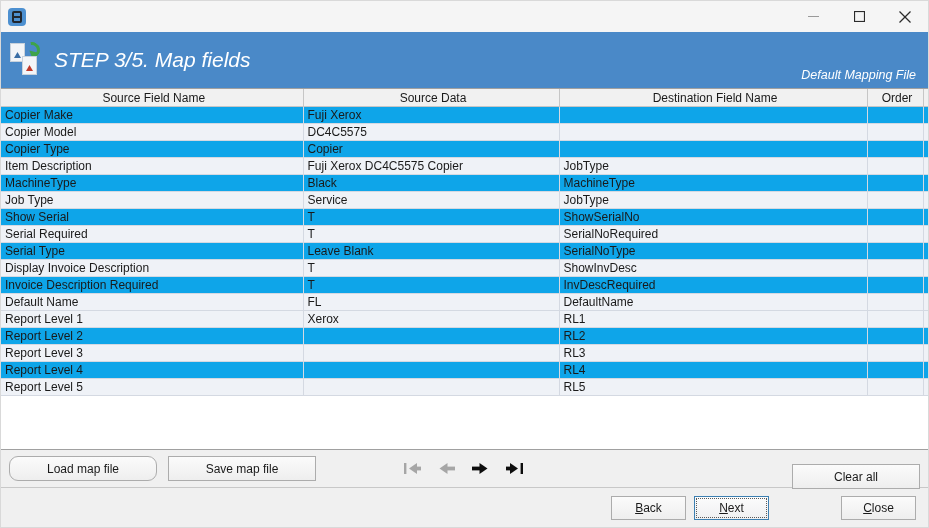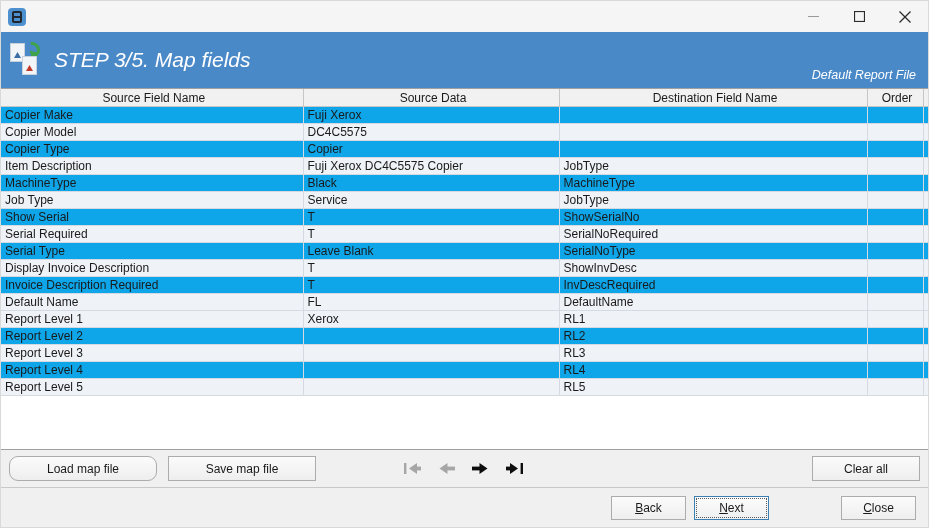--- a/index.html
+++ b/index.html
@@ -244,24 +244,24 @@
   }
   .nav-btn {
     width: 19px;
     height: 16px;
     display: flex;
     align-items: center;
     justify-content: center;
   }
   .nav-btn svg { display: block; }
   .btn-clear {
-    width: 108px;
+    width: 128px;
     position: absolute;
     right: 8px;
-    top: 6px;
+    top: 14px;
   }
 
   
   .bottom-bar {
     flex: 1 1 auto;
     background: #f0f0f0;
     display: flex;
     align-items: center;
     justify-content: flex-end;
     padding-right: 12px;
@@ -310,21 +310,21 @@
     </div>
   </div>
 
   <div class="step-header">
     <div class="step-icon">
       <div class="page-a"></div>
       <div class="arrow-round"></div>
       <div class="page-b"></div>
     </div>
     <div class="step-title">STEP 3/5. Map fields</div>
-    <div class="mapping-file">Default Report File</div>
+    <div class="mapping-file">Default Mapping File</div>
   </div>
 
   <div class="grid-wrap">
     <table class="grid">
       <colgroup>
         <col class="c1">
           <col class="c2">
           <col class="c3">
           <col class="c4">
           <col class="c5">

